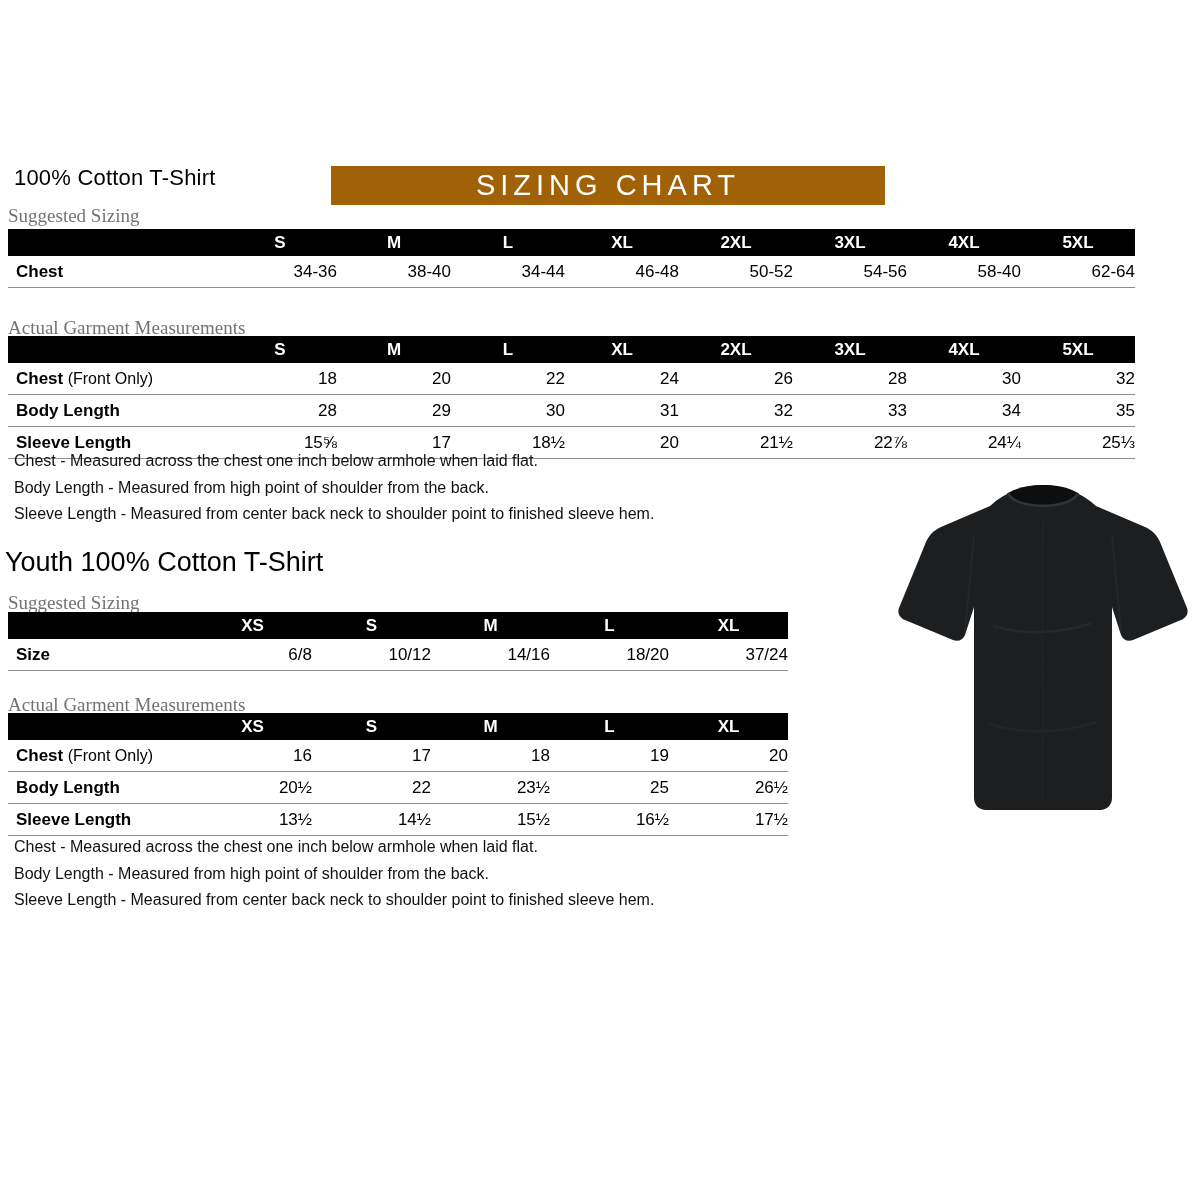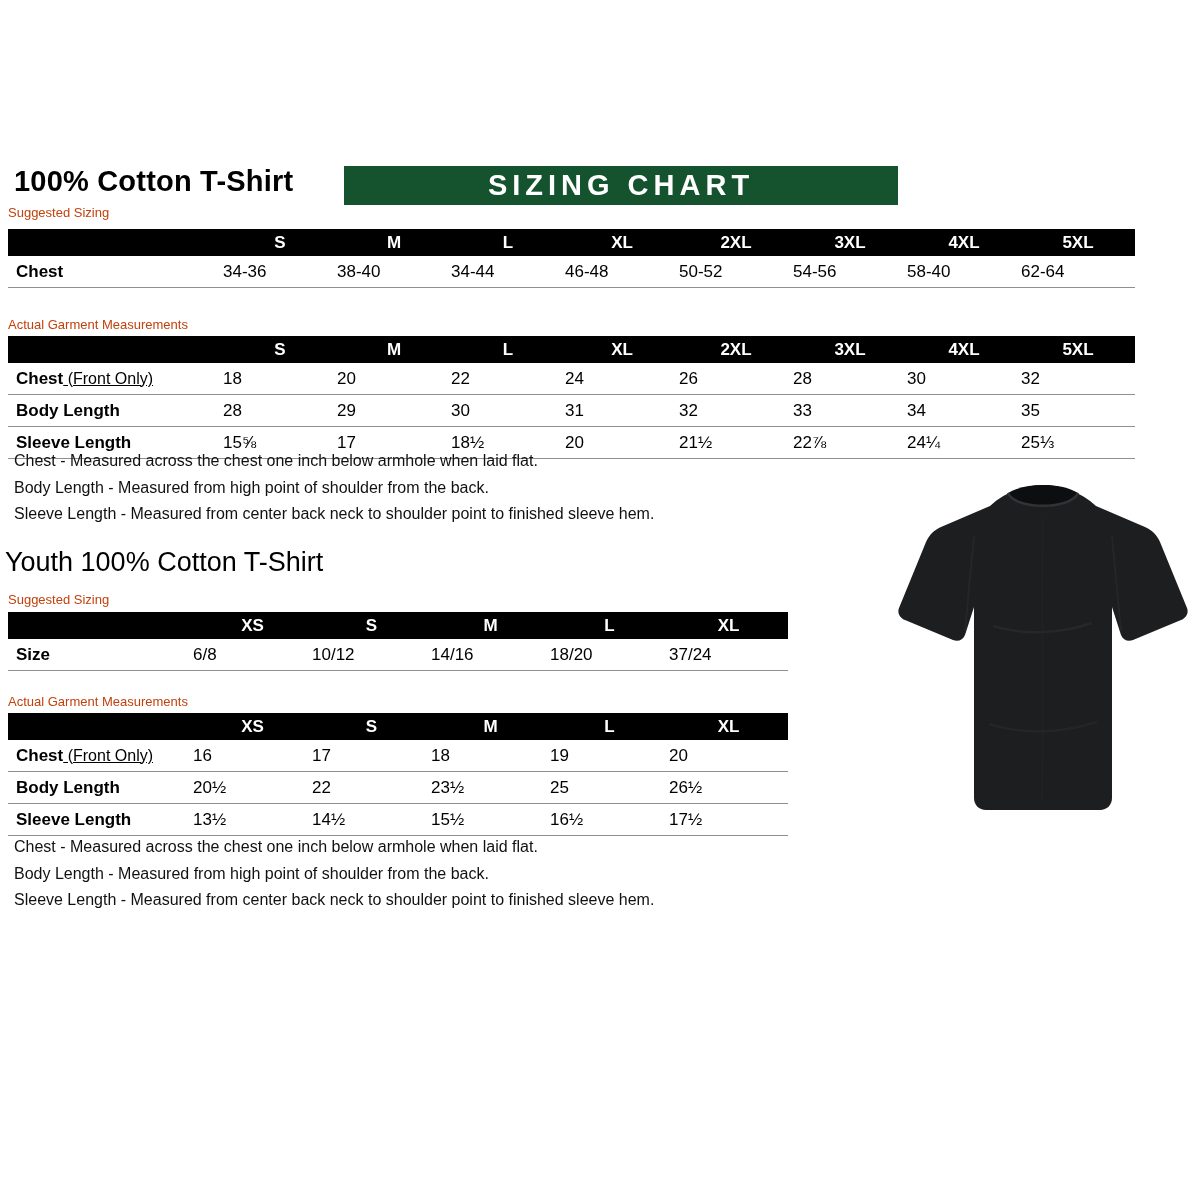--- a/index.html
+++ b/index.html
@@ -1,43 +1,43 @@
 <!DOCTYPE html>
 <html><head>
 <meta charset="utf-8">
 <style>
   html,body{margin:0;padding:0;background:#fff;}
   .page{position:relative;width:1200px;height:1200px;background:#ffffff;
         font-family:"Liberation Sans",sans-serif;color:#000;overflow:hidden;}
   .abs{position:absolute;}
 
   
-  .heading-adult{left:14px;top:165px;font-size:29px;font-weight:700;letter-spacing:.2px;}
-  .banner{left:344px;top:166px;width:554px;height:39px;background:#14532d;color:#fff;
+  .heading-adult{left:14px;top:165px;font-size:22px;font-weight:400;letter-spacing:.2px;}
+  .banner{left:331px;top:166px;width:554px;height:39px;background:#a16207;color:#fff;
           display:flex;align-items:center;justify-content:center;
-          font-size:29px;font-weight:700;letter-spacing:5px;}
-  .sec-label{font-size:13px;color:#c2410c;}
+          font-size:29px;font-weight:400;letter-spacing:5px;}
+  .sec-label{font-size:19px;color:#737373;font-family:Liberation Serif, serif;}
   .lbl-a-sugg{left:8px;top:205px;}
   .lbl-a-act{left:8px;top:317px;}
   .heading-youth{left:5px;top:547px;font-size:27px;font-weight:400;}
   .lbl-y-sugg{left:8px;top:592px;}
   .lbl-y-act{left:8px;top:694px;}
 
   
   table.size-table{position:absolute;border-collapse:collapse;table-layout:fixed;}
   .tbl-a-sugg{left:8px;top:229px;width:1127px;}
   .tbl-a-act{left:8px;top:336px;width:1127px;}
   .tbl-y-sugg{left:8px;top:612px;width:780px;}
   .tbl-y-act{left:8px;top:713px;width:780px;}
   .size-table th{background:#000;color:#fff;font-size:17px;font-weight:700;
                  height:27px;padding:0;text-align:center;}
-  .size-table td{font-size:17px;text-align:left;height:31px;padding:0;
+  .size-table td{font-size:17px;text-align:right;height:31px;padding:0;
                  border-bottom:1px solid #8f8f8f;color:#000;}
   .size-table td.rowlabel{text-align:left;padding-left:8px;font-weight:700;}
-  .size-table td.rowlabel .rest{font-weight:400;font-size:16px;text-decoration:underline;}
+  .size-table td.rowlabel .rest{font-weight:400;font-size:16px;}
 
   
   .notes{font-size:16px;color:#111;}
   .notes-a{left:14px;top:452px;}
   .notes-y{left:14px;top:838px;}
   .note{height:26.5px;}
 
   
   .tshirt{left:893px;top:474px;width:300px;height:364px;}
 </style>

